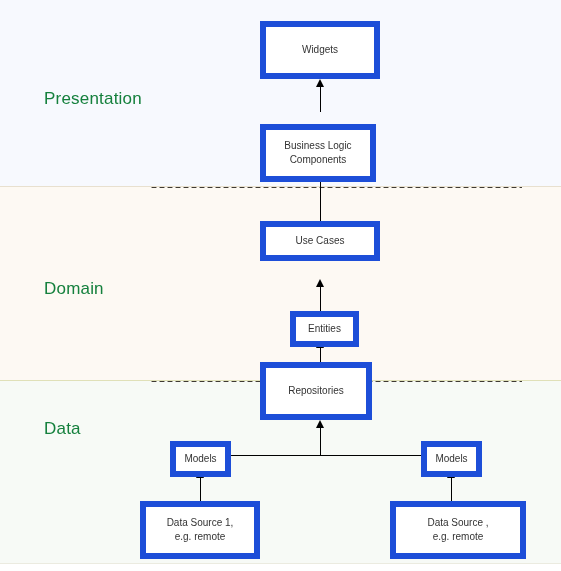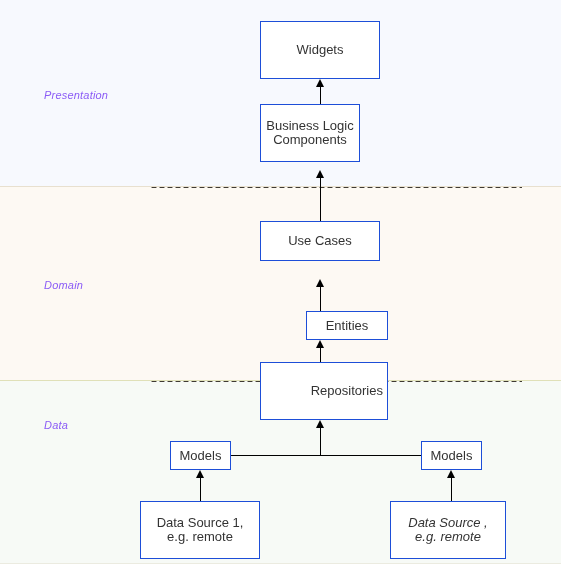--- a/index.html
+++ b/index.html
@@ -40,25 +40,24 @@
   .band-data {
     top: 381px;
     height: 183px;
     background: #f7faf6;
     border-bottom: 1px solid #ebebe0;
   }
 
   
   .band-title {
     position: absolute;
-    font-size: 11px;
-    color: #8b5cf6;
+    font-size: 17px;
+    color: #15803d;
     white-space: nowrap;
     letter-spacing: 0.2px;
-    font-style: italic;
   }
   .title-presentation { left: 44px; top: 89px; }
   .title-domain       { left: 44px; top: 279px; text-align: center; }
   .title-data         { left: 44px; top: 419px; }
 
   
   .dotted-sep {
     position: absolute;
     left: 150px;
     width: 372px;
@@ -69,41 +68,41 @@
     background-position: 0 0;
   }
   .sep-1 { top: 186px; }
   .sep-2 { top: 380px; }
 
   
   .node {
     position: absolute;
     box-sizing: border-box;
     background: #ffffff;
-    border: 1px solid #1d4ed8;
+    border: 6px solid #1d4ed8;
     display: flex;
     align-items: center;
     justify-content: center;
     text-align: center;
     color: #333333;
-    font-size: 13px;
+    font-size: 10px;
     line-height: 14px;
     padding: 12px 4px;
   }
   .node span { display: block; }
 
   .node-widgets       { left: 260px; top: 21px;  width: 120px; height: 58px; }
-  .node-blc           { left: 260px; top: 104px; width: 100px; height: 58px; }
+  .node-blc           { left: 260px; top: 124px; width: 116px; height: 58px; }
   .node-usecases      { left: 260px; top: 221px; width: 120px; height: 40px; }
-  .node-entities      { left: 290px; top: 311px; width: 82px;  height: 29px; margin-left: 16px; }
-  .node-repositories  { left: 260px; top: 362px; width: 128px; height: 58px; justify-content: flex-end; }
+  .node-entities      { left: 290px; top: 311px; width: 69px;  height: 29px; }
+  .node-repositories  { left: 260px; top: 362px; width: 112px; height: 58px; }
   .node-models-left   { left: 170px; top: 441px; width: 61px;  height: 29px; }
   .node-models-right  { left: 421px; top: 441px; width: 61px;  height: 29px; }
   .node-ds-left       { left: 140px; top: 501px; width: 120px; height: 58px; justify-content: center; }
-  .node-ds-right      { left: 390px; top: 501px; width: 116px; height: 58px; font-style: italic; }
+  .node-ds-right      { left: 390px; top: 501px; width: 136px; height: 58px; }
 
   
   .conn {
     position: absolute;
     background: #000000;
   }
   .vline { width: 1px; }
   .hline { height: 1px; }
 
   .arrowhead {

